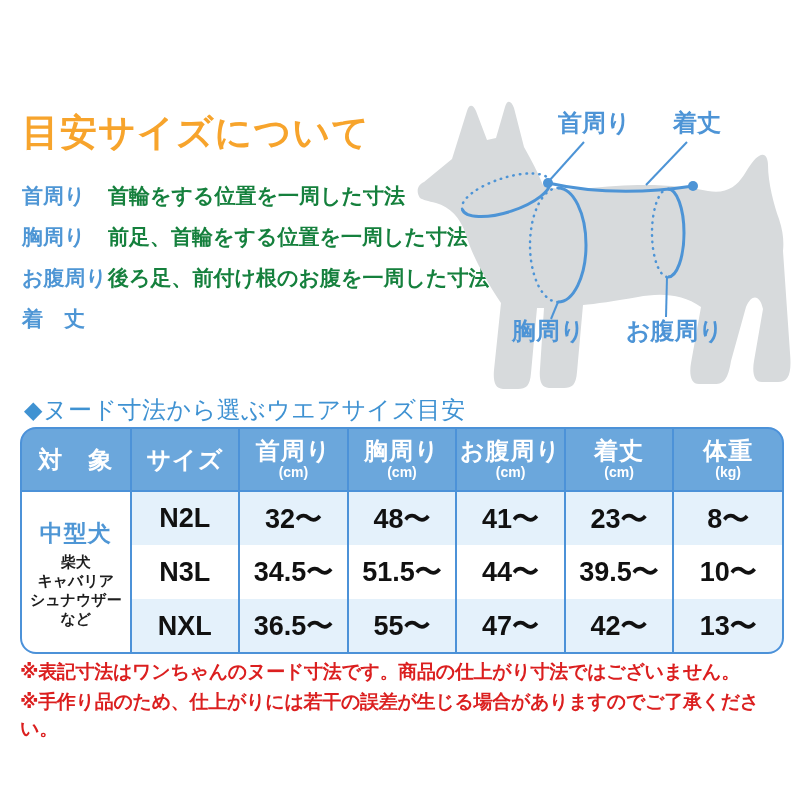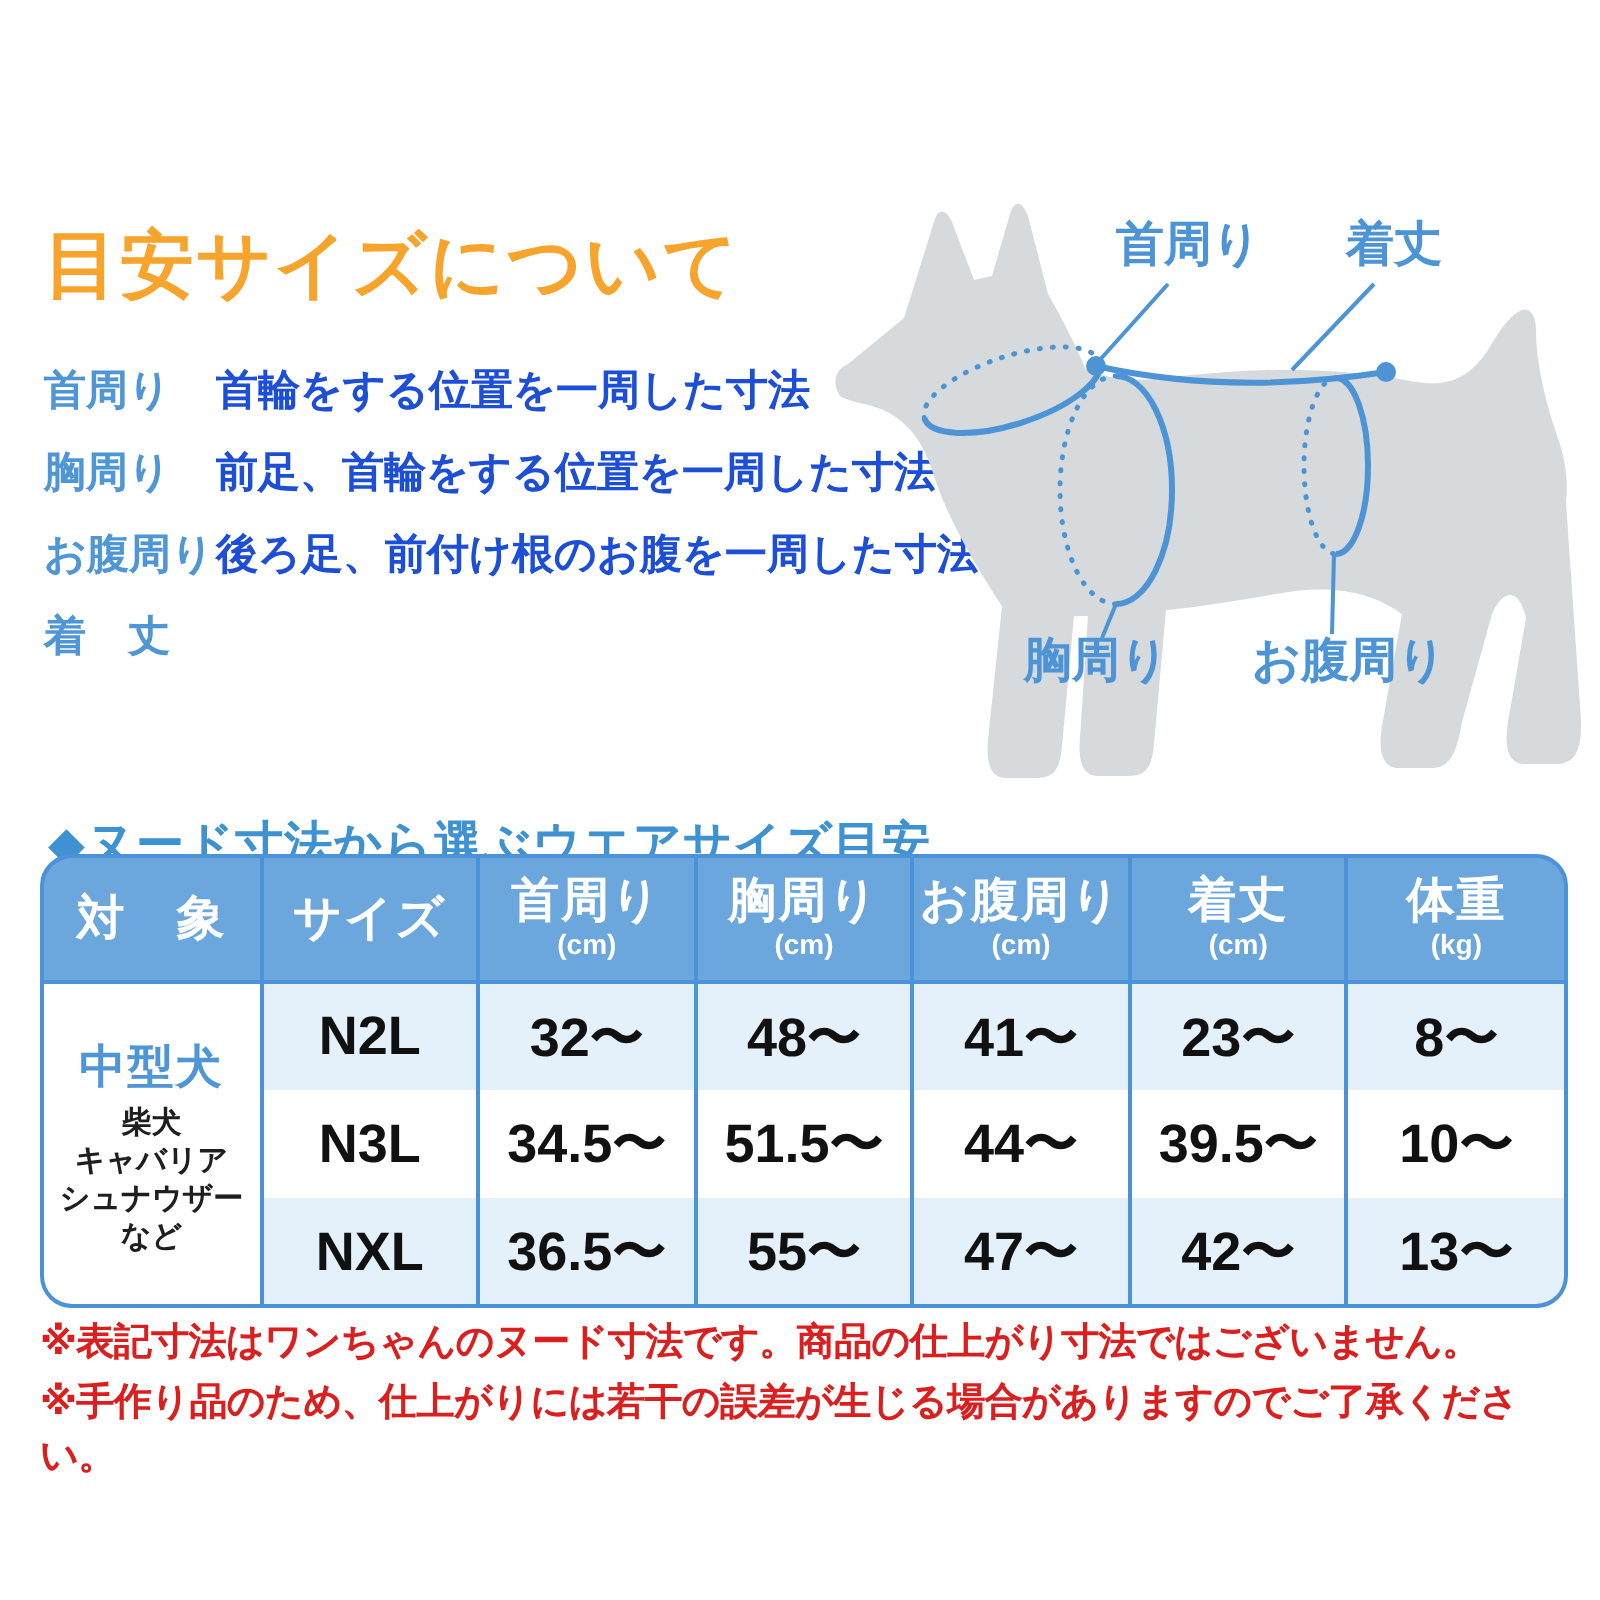--- a/index.html
+++ b/index.html
@@ -15,39 +15,39 @@
     font-size:37px;font-weight:bold;color:#F7A42C;letter-spacing:1px;
   }
 
   .defs{position:absolute;left:22px;top:183px;}
   .def-row{display:flex;align-items:flex-start;margin-bottom:14px;}
   .def-label{
     width:86px;flex:0 0 86px;
     font-size:21px;font-weight:bold;color:#4E96D5;line-height:25px;
   }
   .def-desc{
-    font-size:21px;font-weight:600;color:#1d4ed8;line-height:29px;
+    font-size:21px;font-weight:600;color:#15803d;line-height:29px;
     margin-top:-2px;
   }
   .pre{white-space:pre-line;}
 
   .dog{position:absolute;left:410px;top:95px;width:390px;height:300px;}
   .dog svg{position:absolute;left:0;top:0;}
   .dog-label{
     position:absolute;font-size:24px;font-weight:bold;color:#4D94D6;
     white-space:nowrap;line-height:28px;
   }
   .lbl-neck{left:148px;top:14px;}
   .lbl-length{left:263px;top:14px;}
   .lbl-chest{left:102px;top:222px;}
   .lbl-belly{left:216px;top:222px;}
 
   .section-title{
-    position:absolute;left:18px;top:400px;margin:6px;
-    font-size:24px;font-weight:bold;color:#3F92D2;letter-spacing:0.5px;
+    position:absolute;left:18px;top:388px;margin:6px;
+    font-size:24px;font-weight:normal;color:#3F92D2;letter-spacing:0.5px;
   }
 
   .table-wrap{
     position:absolute;left:20px;top:427px;width:760px;height:223px;
     border:2.5px solid #4C92D8;border-radius:16px;overflow:hidden;background:#3b82f6;
   }
   table{
     width:100%;height:100%;border-collapse:collapse;table-layout:fixed;
   }
   th{

